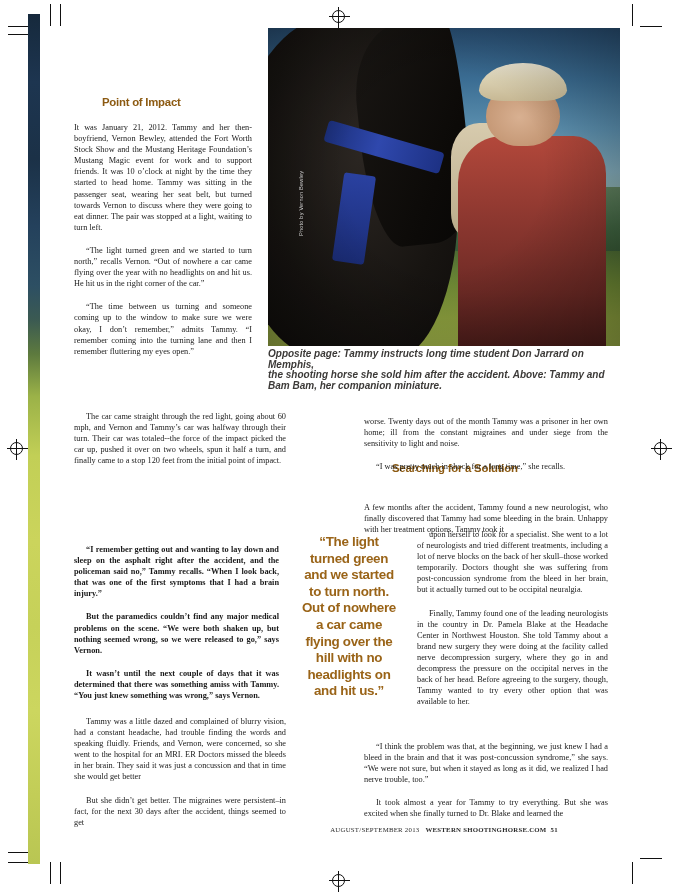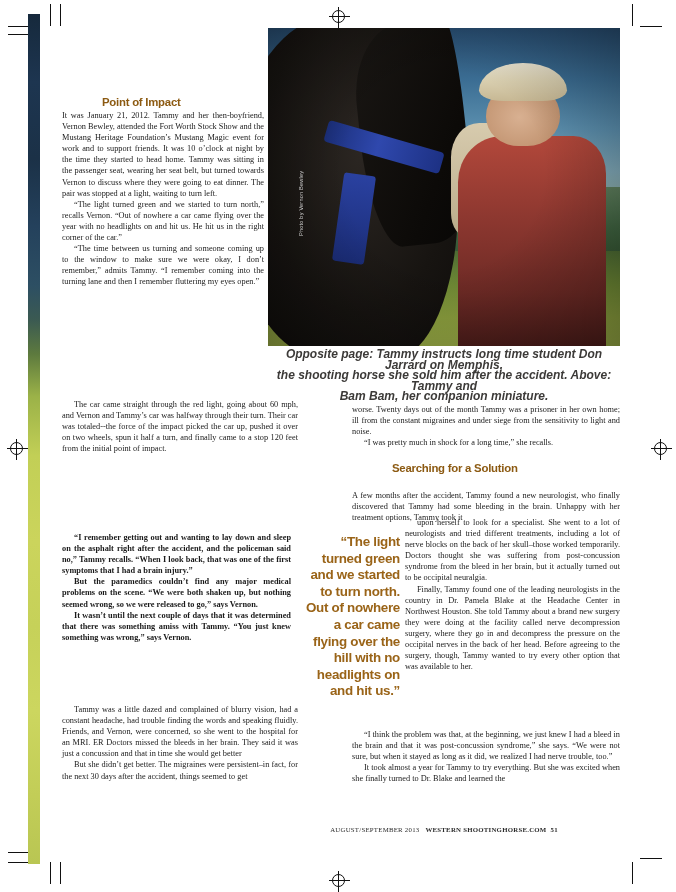--- a/index.html
+++ b/index.html
@@ -159,40 +159,40 @@
     white-space: nowrap;
     z-index: 5;
   }
 
   
   .caption {
     position: absolute;
     left: 268px;
     top: 349px;
     width: 352px;
-    text-align: center;
+    text-align: left;
     font-family: "Liberation Sans", sans-serif;
     font-style: italic;
     font-weight: bold;
-    font-size: 12px;
+    font-size: 10px;
     line-height: 10.6px;
     color: #3c3a38;
   }
 
   
   .col {
     position: absolute;
     font-family: "Liberation Serif", serif;
     font-size: 8.3px;
     line-height: 11.1px;
     text-align: justify;
     color: #1a1a1a;
     hyphens: auto;
   }
-  .col p { margin: 0; text-indent: 12px; }
+  .col p { margin: 12px; text-indent: 12px; }
   .col p.first { text-indent: 0; }
 
   #col-left-top  { left: 62px; top: 110px; width: 202px; }
   #col-left-mid  { left: 62px; top: 399px; width: 236px; }
   #col-left-wrap { left: 62px; top: 532px; width: 229px; font-weight: bold; }
   #col-left-low  { left: 62px; top: 704px; width: 236px; }
 
   #col-right-top  { left: 352px; top: 404px; width: 268px; }
   #col-right-mid  { left: 352px; top: 490px; width: 268px; }
   #col-right-wrap { left: 405px; top: 517px; width: 215px; }
@@ -209,21 +209,21 @@
   }
   #head-impact { left: 62px; top: 96px; }
   #head-solution { left: 352px; top: 462px; text-align: center; }
 
   
   .pullquote {
     position: absolute;
     left: 298px;
     top: 534px;
     width: 102px;
-    text-align: right;
+    text-align: center;
     font-family: "Liberation Sans", sans-serif;
     font-weight: bold;
     font-size: 13.4px;
     line-height: 16.6px;
     letter-spacing: -0.3px;
     color: #9a6418;
   }
 
   
   .footer {

